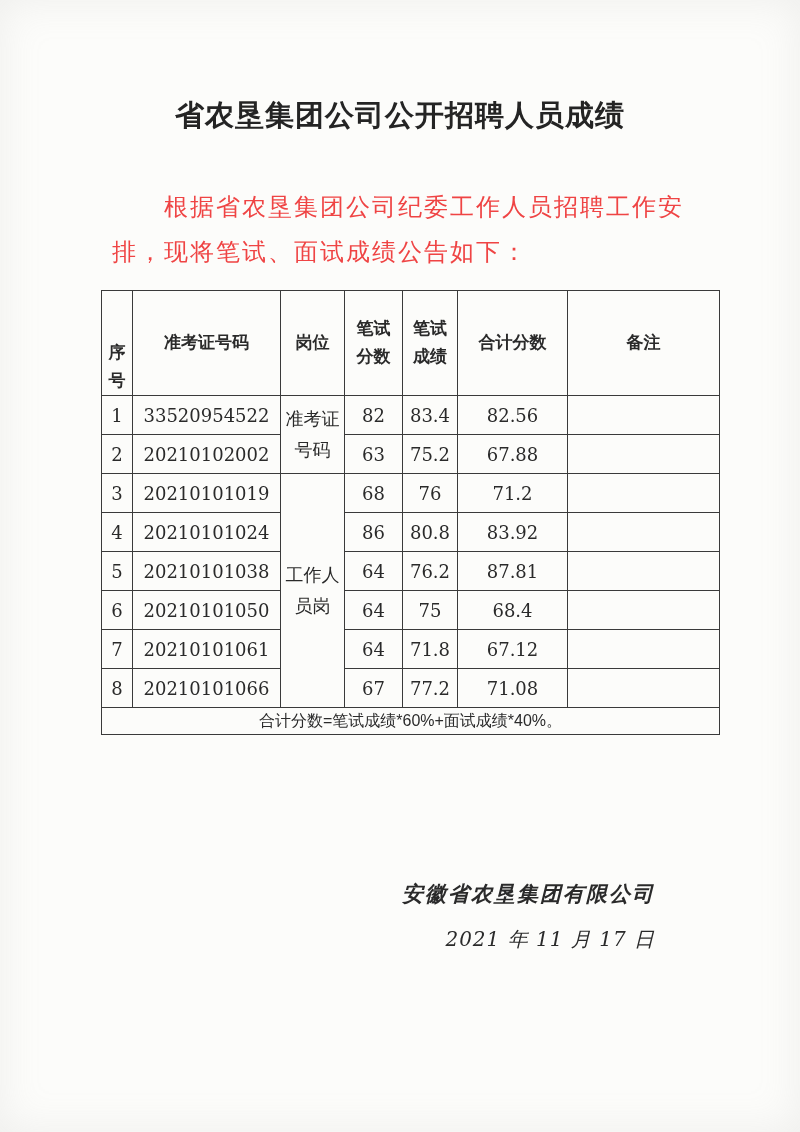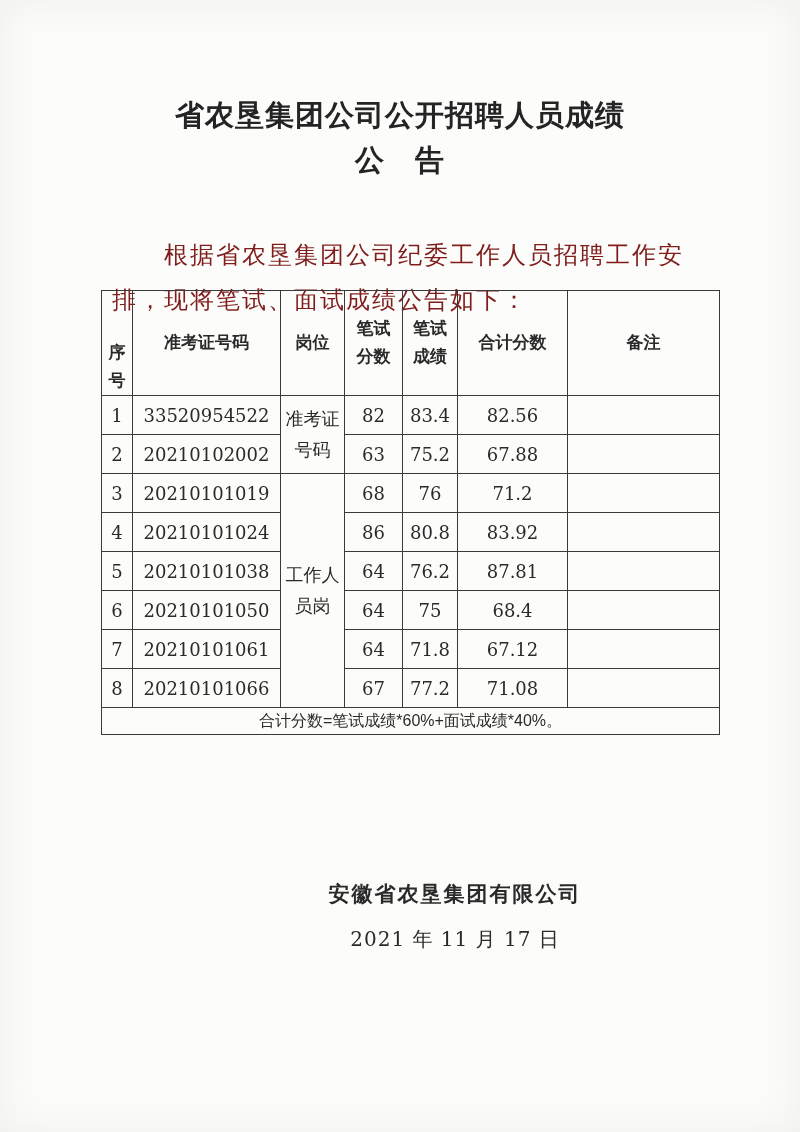--- a/index.html
+++ b/index.html
@@ -21,22 +21,21 @@
   }
   .title2 {
     position:absolute; top:141px; left:0; width:800px;
     text-align:center;
     font-size:29px; font-weight:700; letter-spacing:1px;
     color:#242424;
   }
   .para {
     position:absolute; top:185px; left:112px; width:582px;
     font-size:24px; line-height:45px; letter-spacing:2px;
-    color:#7f1d1d;
-    margin-top:48px;
+    color:#ef4444;
   }
   .para .indent { text-indent:52px; }
 
   table.score {
     position:absolute; top:290px; left:101px;
     width:618px;
     border-collapse:collapse;
     table-layout:fixed;
     background:transparent;
   }
@@ -67,39 +66,39 @@
     font-size:18px; font-weight:500; color:#2a2a2a;
   }
   td.footnote-cell {
     text-align:left;
     font-family:"Liberation Sans","DejaVu Sans",sans-serif;
     font-size:16px; font-weight:500; color:#2b2b2b;
     padding-left:30px;
   }
   .closing {
     position:absolute; top:880px; left:255px; width:400px;
-    text-align:center;
+    text-align:right;
+    font-style:italic;
   }
   .closing .sig {
     font-family:"Liberation Sans","DejaVu Sans",sans-serif;
     font-size:21px; font-weight:700; letter-spacing:2px; color:#2a2a2a;
   }
   .closing .date {
     margin-top:18px;
     font-family:"DejaVu Serif","Liberation Serif",serif;
     font-size:20px; letter-spacing:1px; color:#2a2a2a;
   }
 </style>
 </head>
 <body>
 
 <div class="page">
 
   <div class="title1">省农垦集团公司公开招聘人员成绩</div>
-  <div class="title2">公　告</div>
 
   <div class="para">
     <div class="indent">根据省农垦集团公司纪委工作人员招聘工作安</div>
     <div>排，现将笔试、面试成绩公告如下：</div>
   </div>
 
   <table class="score">
     <colgroup>
       <col style="width:31px">
         <col style="width:148px">

